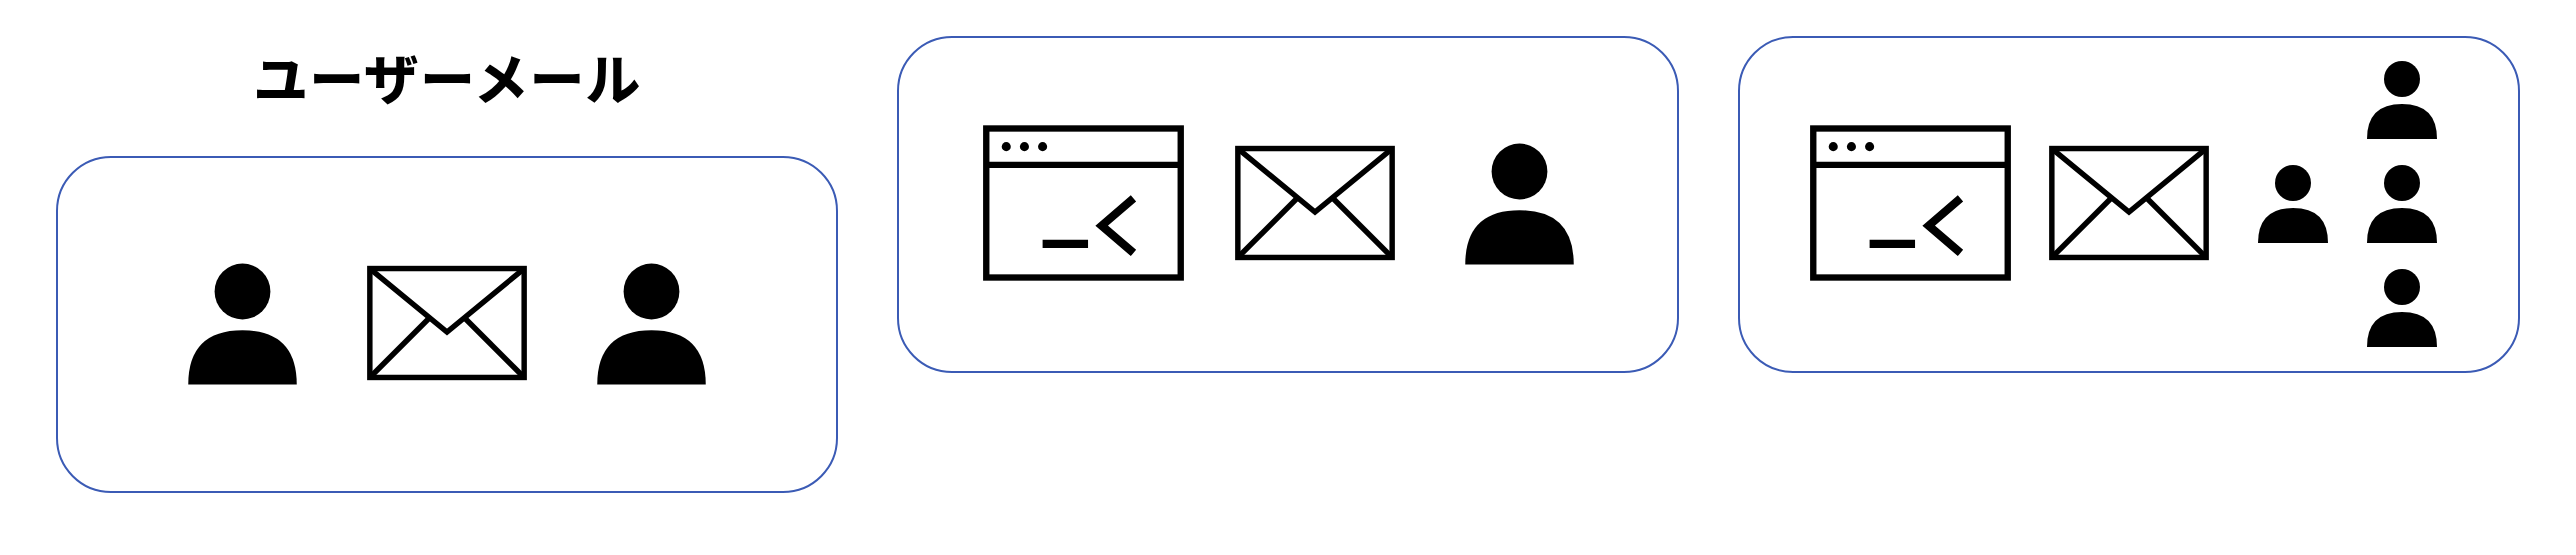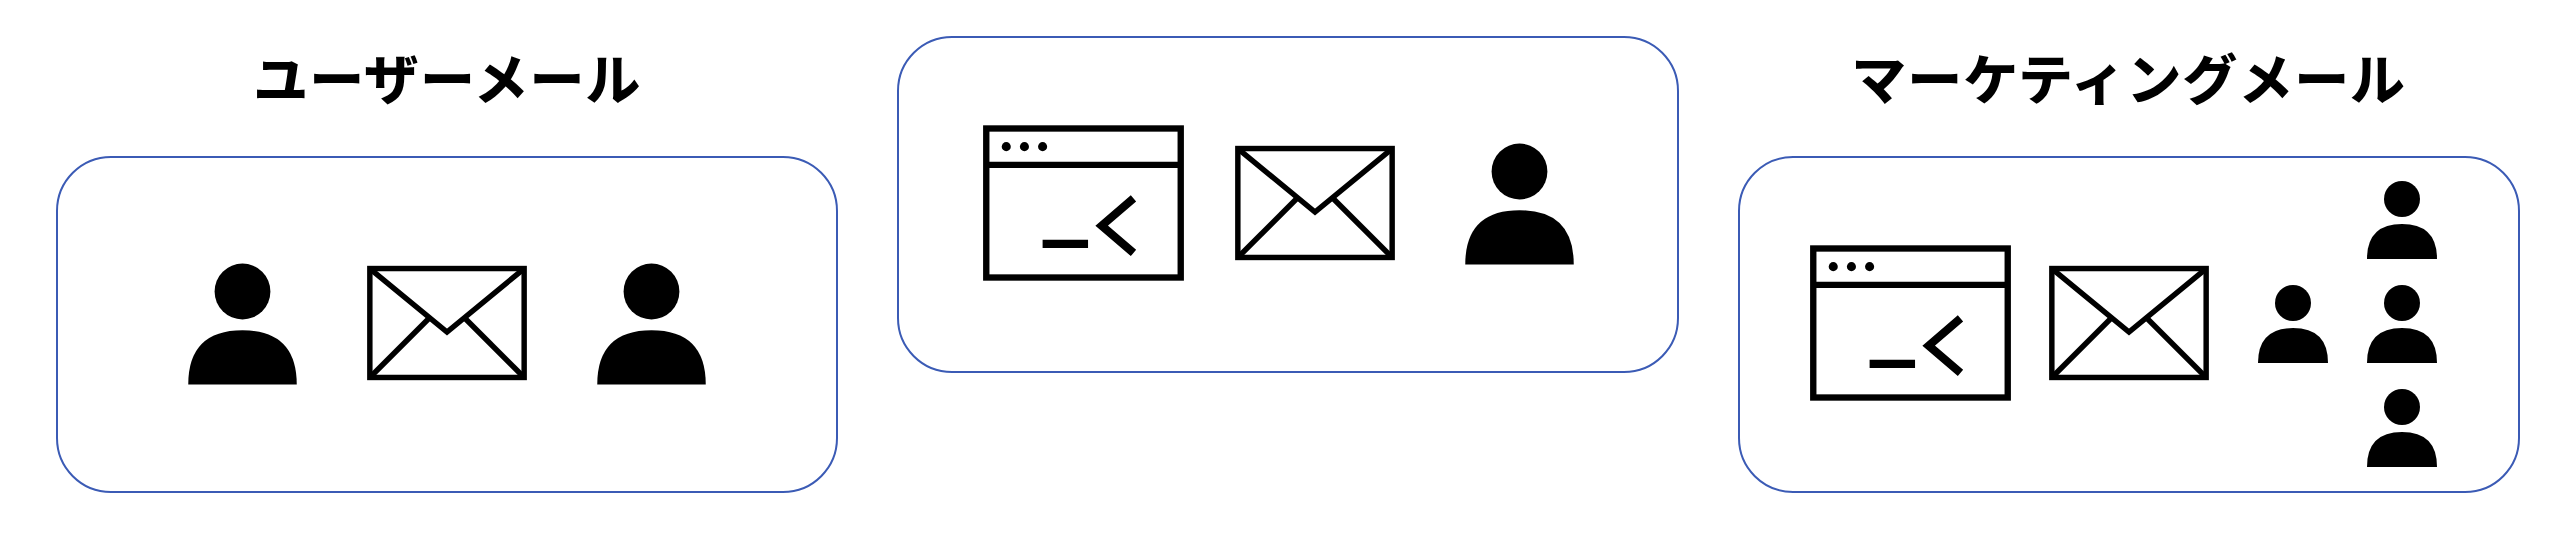--- a/index.html
+++ b/index.html
@@ -107,21 +107,20 @@
     <span class="icon">
       <svg width="155" height="155" viewBox="0 0 100 100">
         <circle cx="50" cy="30" r="18" fill="#000"></circle>
         <path d="M15 90 Q15 55 50 55 Q85 55 85 90 Z" fill="#000"></path>
       </svg>
     </span>
   </div>
 </div>
 
 <div class="panel">
-  <div class="panel-title">マーケティングメール</div>
   <div class="card" style="gap:32px; padding:0 36px;">
     <span class="icon">
       <svg width="209" height="164" viewBox="0 0 230 180">
         <rect x="8" y="8" width="214" height="164" fill="none" stroke="#000" stroke-width="7"></rect>
         <line x1="8" y1="48" x2="222" y2="48" stroke="#000" stroke-width="7"></line>
         <circle cx="30" cy="28" r="5" fill="#000"></circle>
         <circle cx="50" cy="28" r="5" fill="#000"></circle>
         <circle cx="70" cy="28" r="5" fill="#000"></circle>
         <line x1="70" y1="135" x2="120" y2="135" stroke="#000" stroke-width="9"></line>
         <polyline points="170,85 135,115 170,145" fill="none" stroke="#000" stroke-width="9" stroke-linecap="butt" stroke-linejoin="miter"></polyline>

